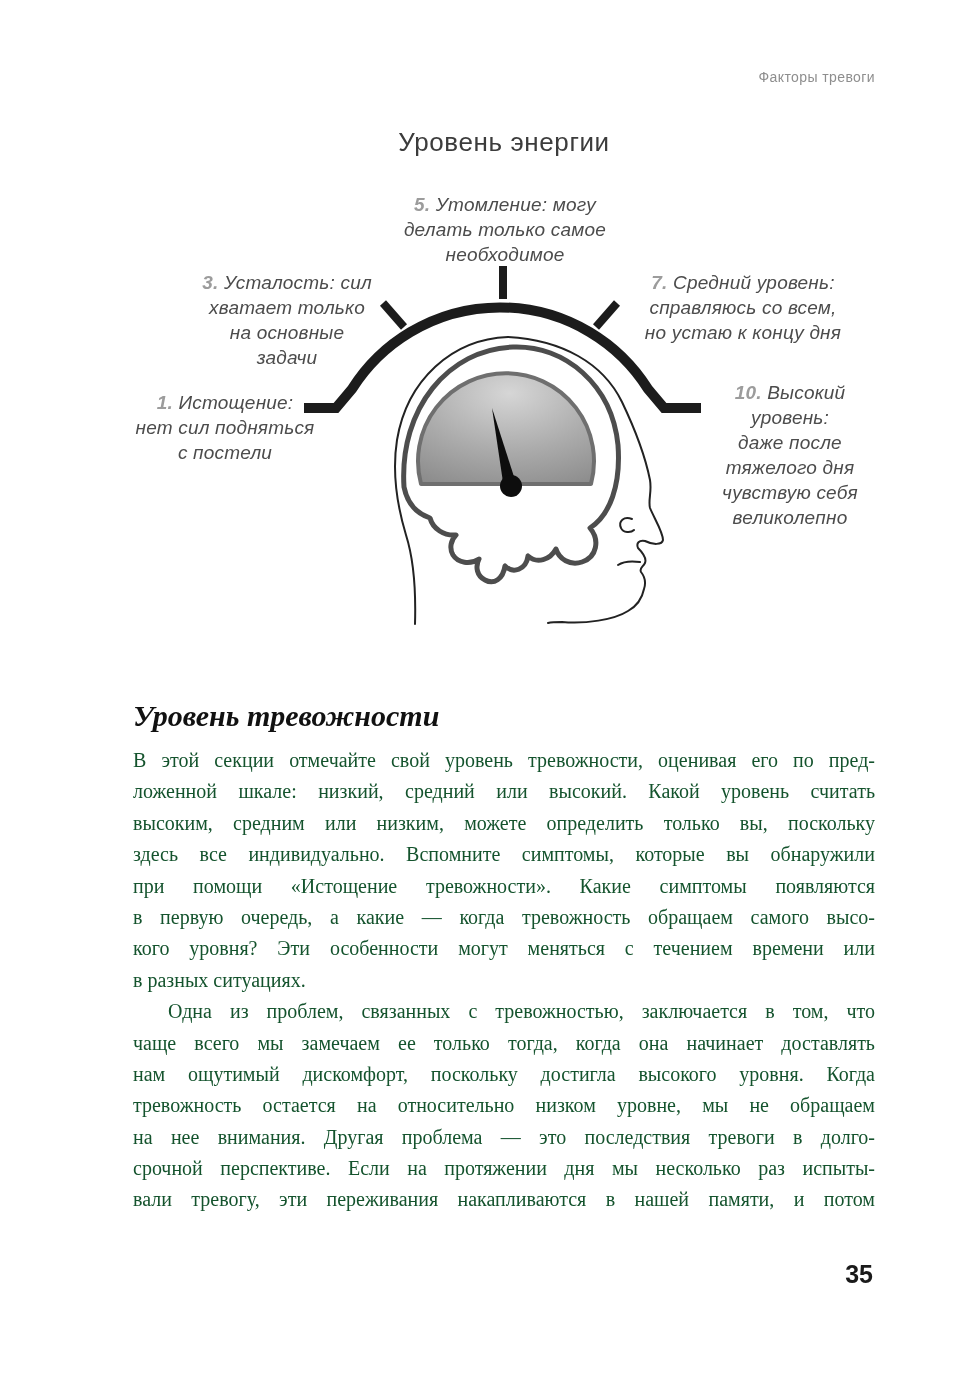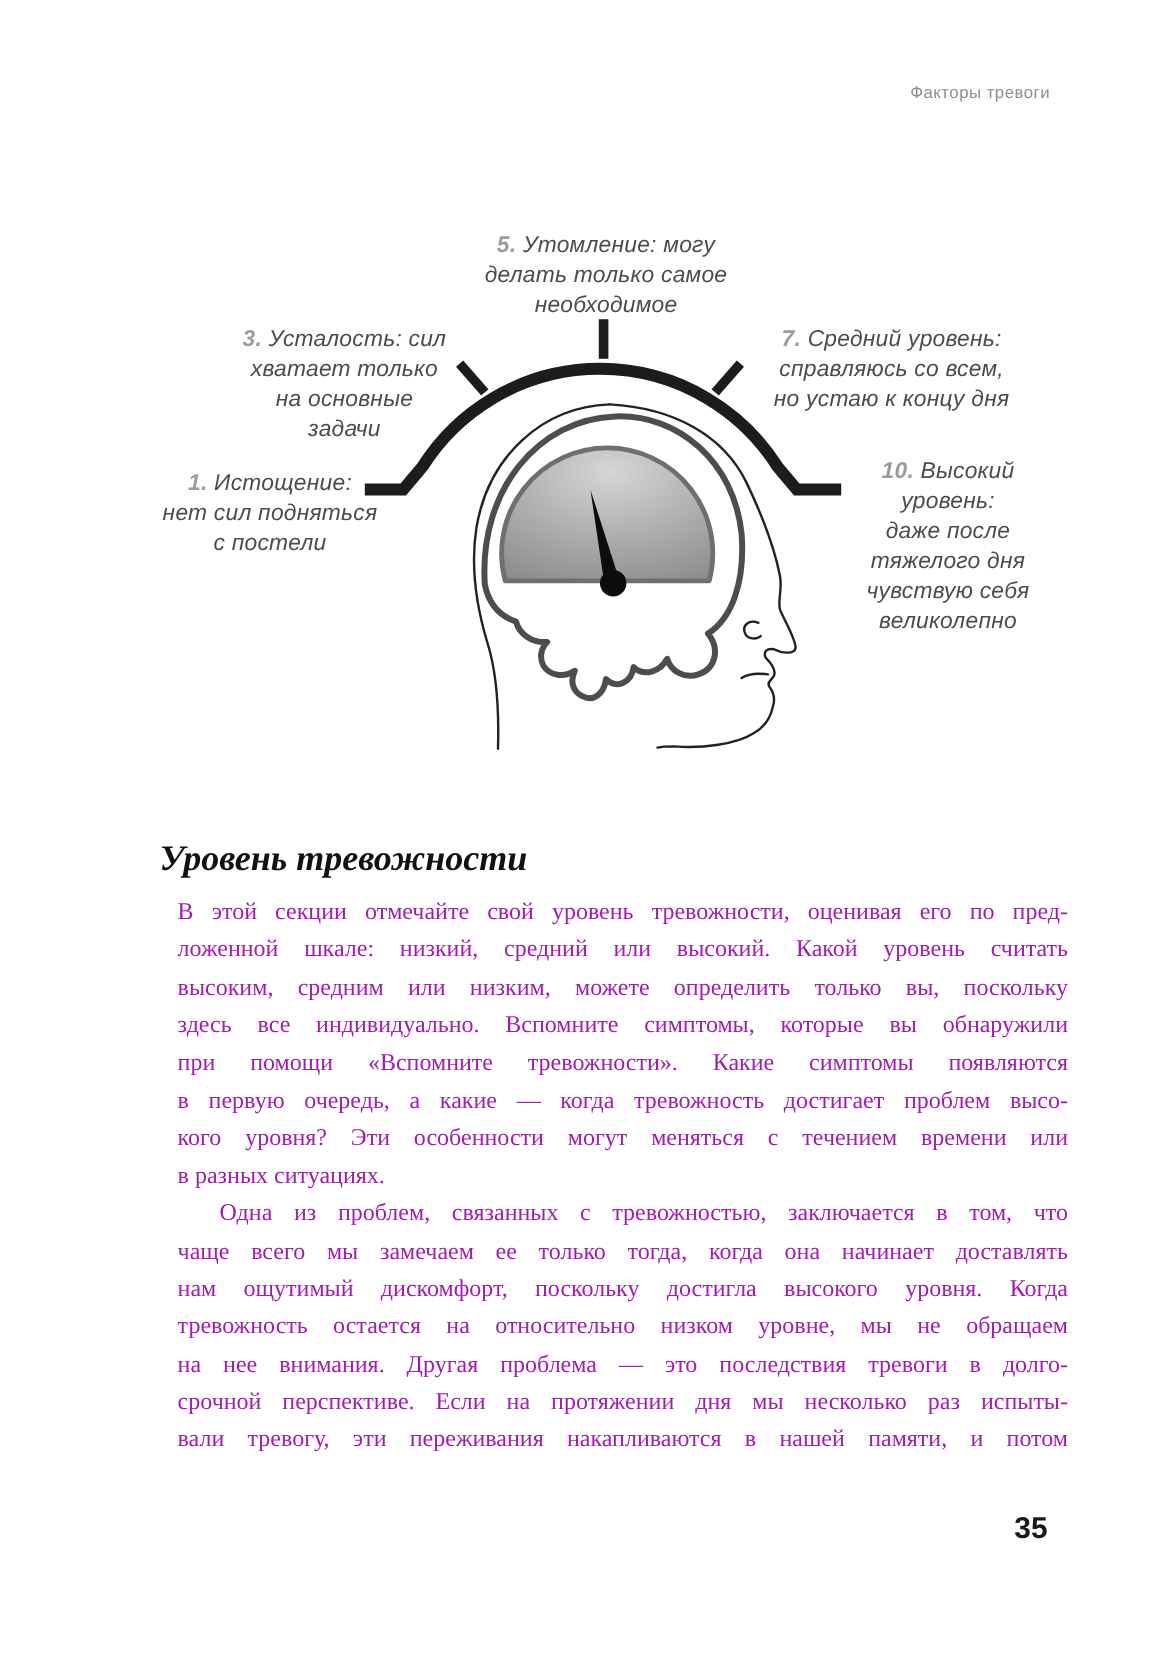--- a/index.html
+++ b/index.html
@@ -44,21 +44,21 @@
   .section-heading{
     position:absolute;top:699px;left:133px;
     font-family:"Liberation Serif",serif;
     font-style:italic;font-weight:700;
     font-size:30px;color:#111111;
   }
   
   .body-block{
     position:absolute;top:745px;left:133px;width:742px;
     font-family:"Liberation Serif",serif;
-    font-size:20px;color:#a21caf;margin-left:15px;
+    font-size:20px;color:#14532d;
   }
   .jline{
     height:31.4px;line-height:31.4px;
     text-align:justify;text-align-last:justify;
     white-space:normal;
   }
   .jline.end{text-align:right;text-align-last:left;}
   .jline.indent{text-indent:35px;}
   
   .page-number{
@@ -66,20 +66,21 @@
     font-size:25px;font-weight:700;color:#1a1a1a;
   }
 </style>
 </head>
 <body>
 
 <div class="page">
 
   <div class="running-header">Факторы тревоги</div>
 
+  <div class="diagram-title">Уровень энергии</div>
 
   <svg class="diagram-art" viewBox="0 0 963 700" xmlns="http://www.w3.org/2000/svg">
     <defs>
       <radialGradient id="gaugeGrad" cx="0.52" cy="0.18" r="0.95">
         <stop offset="0" stop-color="#d6d6d6"></stop>
         <stop offset="0.55" stop-color="#ababab"></stop>
         <stop offset="1" stop-color="#8a8a8a"></stop>
       </radialGradient>
     </defs>
 
@@ -141,22 +142,22 @@
 чувствую себя
 великолепно</span></div>
 
   <div class="section-heading">Уровень тревожности</div>
 
   <div class="body-block">
     <div class="jline">В этой секции отмечайте свой уровень тревожности, оценивая его по пред-</div>
     <div class="jline">ложенной шкале: низкий, средний или высокий. Какой уровень считать</div>
     <div class="jline">высоким, средним или низким, можете определить только вы, поскольку</div>
     <div class="jline">здесь все индивидуально. Вспомните симптомы, которые вы обнаружили</div>
-    <div class="jline">при помощи «Вспомните тревожности». Какие симптомы появляются</div>
-    <div class="jline">в первую очередь, а какие — когда тревожность достигает проблем высо-</div>
+    <div class="jline">при помощи «Истощение тревожности». Какие симптомы появляются</div>
+    <div class="jline">в первую очередь, а какие — когда тревожность обращаем самого высо-</div>
     <div class="jline">кого уровня? Эти особенности могут меняться с течением времени или</div>
     <div class="jline end">в разных ситуациях.</div>
     <div class="jline indent">Одна из проблем, связанных с тревожностью, заключается в том, что</div>
     <div class="jline">чаще всего мы замечаем ее только тогда, когда она начинает доставлять</div>
     <div class="jline">нам ощутимый дискомфорт, поскольку достигла высокого уровня. Когда</div>
     <div class="jline">тревожность остается на относительно низком уровне, мы не обращаем</div>
     <div class="jline">на нее внимания. Другая проблема — это последствия тревоги в долго-</div>
     <div class="jline">срочной перспективе. Если на протяжении дня мы несколько раз испыты-</div>
     <div class="jline">вали тревогу, эти переживания накапливаются в нашей памяти, и потом</div>
   </div>

